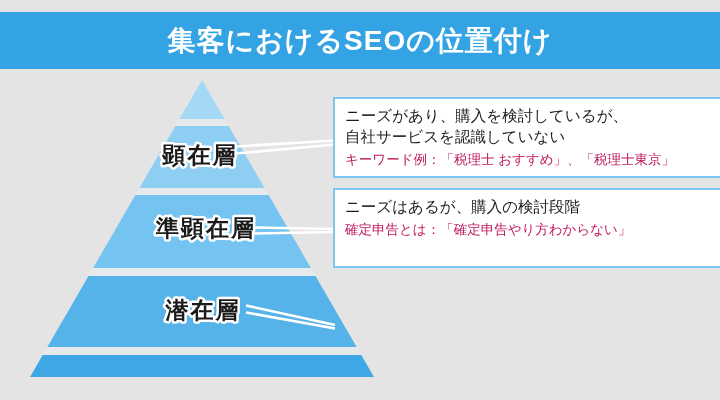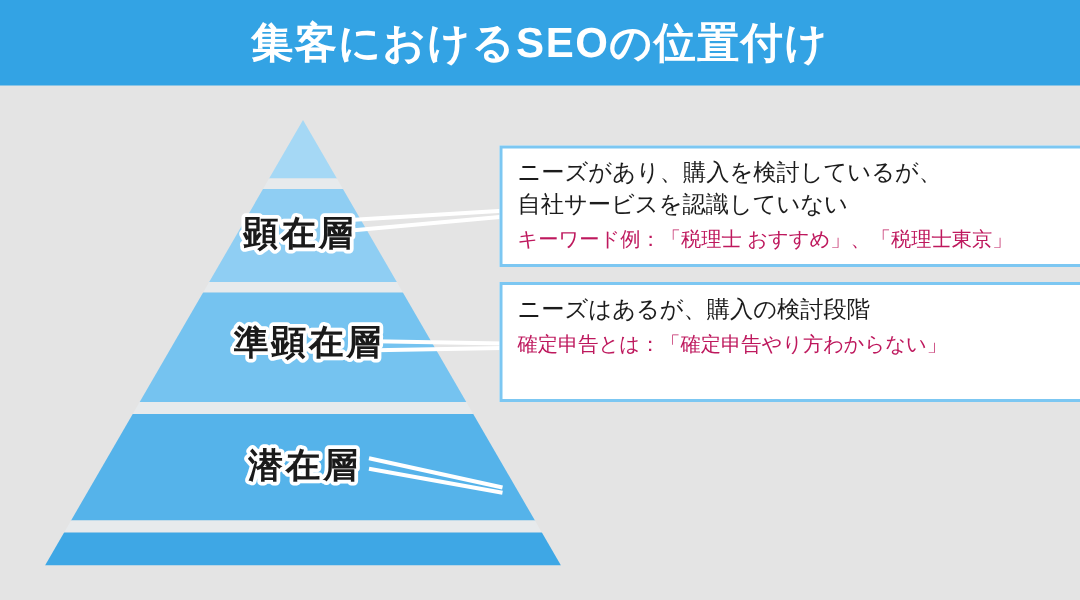--- a/index.html
+++ b/index.html
@@ -2,21 +2,21 @@
 <html><head>
 <meta charset="utf-8">
 <style>
   html,body{margin:0;padding:0;background:#888;}
   .slide{
     position:relative;width:720px;height:400px;overflow:hidden;
     background:#E4E4E4;
     font-family:"Liberation Sans","DejaVu Sans",sans-serif;
   }
   .header{
-    position:absolute;top:0;left:0;width:720px;height:57px;
+    position:absolute;top:12px;left:0;width:720px;height:57px;
     background:#33A3E4;display:flex;align-items:center;justify-content:center;
   }
   .page-title{
     margin:0;color:#FFFFFF;font-size:28px;font-weight:bold;letter-spacing:1px;
   }
   .content{position:absolute;top:57px;left:0;width:720px;height:343px;}
   .pyramid-svg{position:absolute;top:0;left:0;}
   .pyramid-label{
     font-size:23px;font-weight:bold;letter-spacing:2px;
     fill:#1A1A1A;stroke:#FFFFFF;stroke-width:5px;

